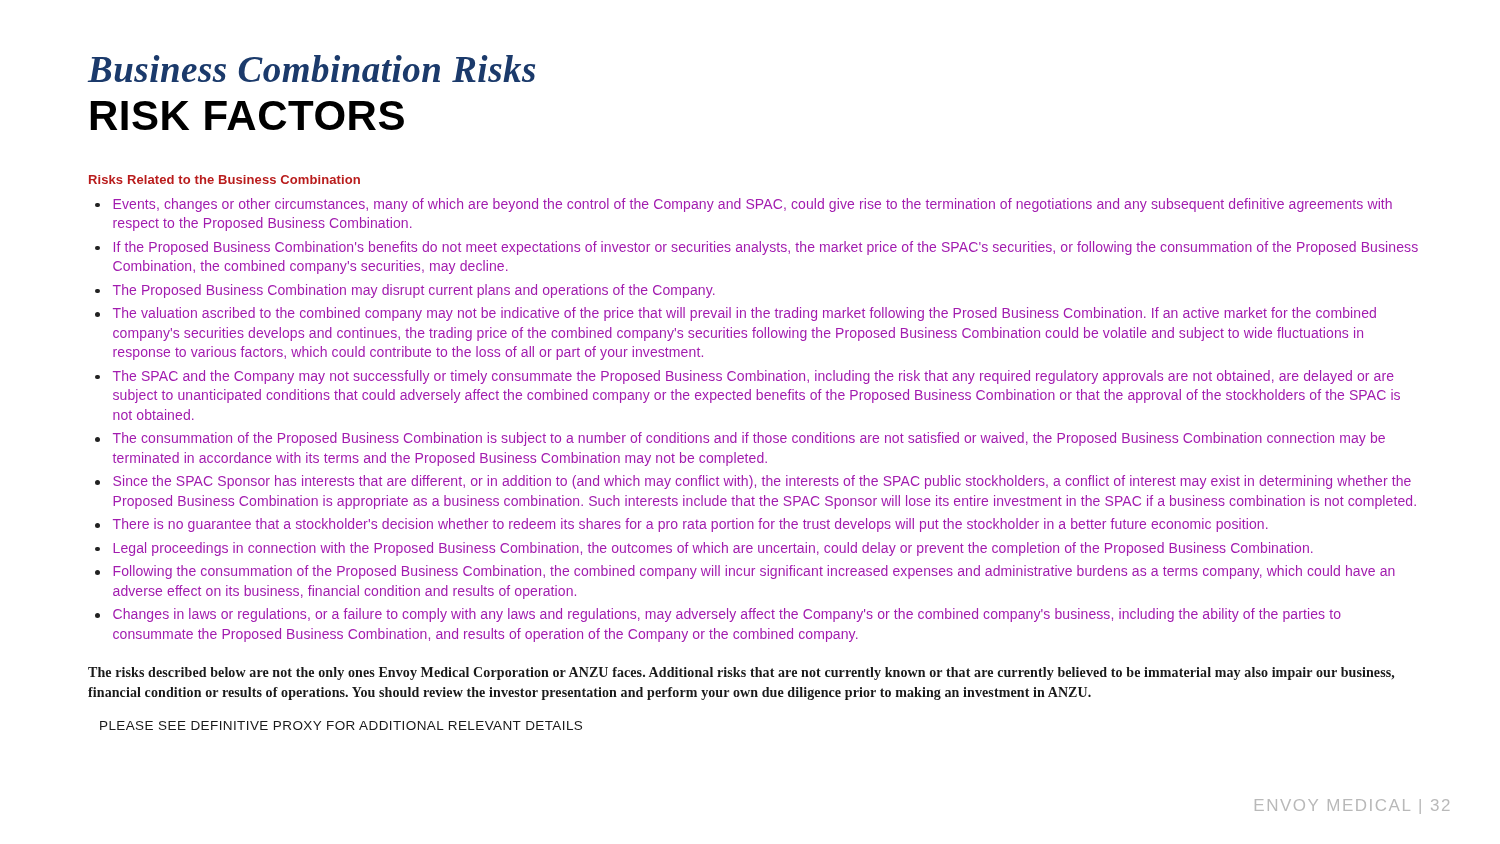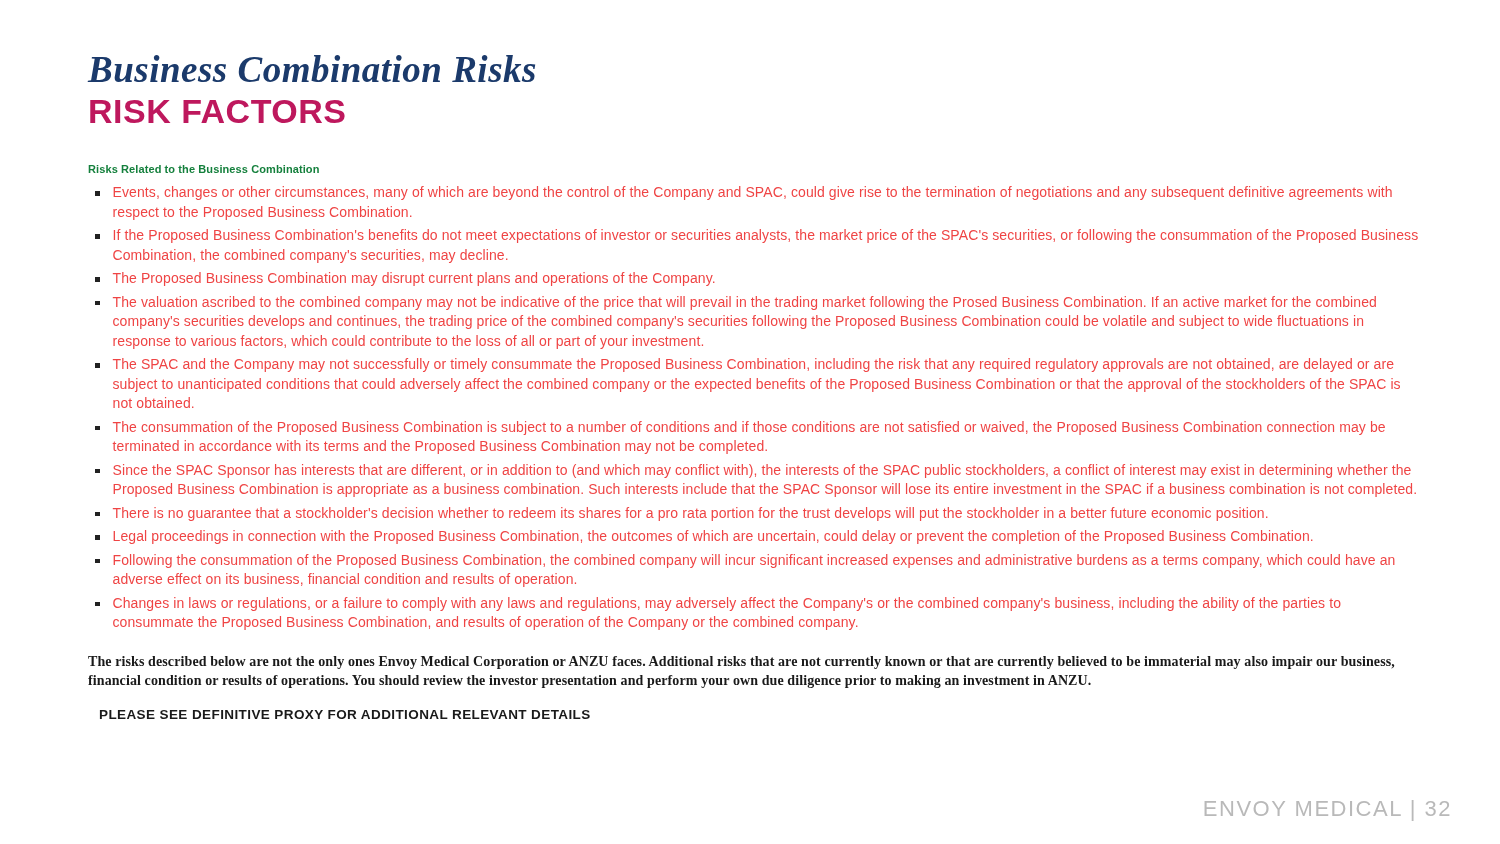--- a/index.html
+++ b/index.html
@@ -1,15 +1,15 @@
 <!DOCTYPE html>
 <html><head>
 <meta charset="utf-8">
 <style>
-  * { margin: 0; padding: 0; box-sizing: border-box; }
+  * { margin: 0; padding: 0; box-sizing: border-box; border-radius: 17px; }
   html, body {
     width: 1500px;
     height: 844px;
     background: #ffffff;
     font-family: "Liberation Sans", sans-serif;
     overflow: hidden;
   }
   .slide {
     position: relative;
     width: 1500px;
@@ -22,31 +22,31 @@
     font-style: italic;
     font-weight: 600;
     font-size: 37px;
     line-height: 1.1;
     color: #1b3a6b;
     letter-spacing: 0.5px;
   }
   .title-main {
     font-family: "Liberation Sans", sans-serif;
     font-weight: 800;
-    font-size: 34px;
+    font-size: 42px;
     line-height: 1.1;
-    color: #be185d;
+    color: #000000;
     letter-spacing: 0.5px;
     margin-top: 2px;
   }
   .section-heading {
     margin-top: 33px;
-    font-size: 11px;
+    font-size: 13px;
     font-weight: bold;
-    color: #15803d;
+    color: #b91c1c;
     letter-spacing: 0.1px;
   }
   .bullet-list {
     list-style: none;
     margin-top: 8px;
     width: 1332px;
   }
   .bullet-item {
     display: flex;
     align-items: flex-start;
@@ -56,46 +56,46 @@
     flex: 0 0 auto;
     width: 4.5px;
     height: 4.5px;
     background: #222222;
     margin: 8px 13px 0 7px;
   }
   .bullet-text {
     flex: 1 1 auto;
     font-size: 14px;
     line-height: 19.5px;
-    color: #ef4444;
+    color: #a21caf;
     letter-spacing: 0.1px;
   }
   .disclaimer {
     margin-top: 19px;
     width: 1332px;
     font-size: 14px;
     line-height: 19.5px;
     font-weight: bold;
     color: #1a1a1a;
     letter-spacing: 0.1px;
     font-family: Liberation Serif, serif;
   }
   .proxy-note {
     margin-top: 16px;
     font-size: 13.5px;
-    font-weight: bold;
+    font-weight: normal;
     color: #1a1a1a;
     letter-spacing: 0.4px;
     padding-left: 11px;
   }
   .footer-label {
     position: absolute;
     top: 796px;
     right: 48px;
-    font-size: 22px;
+    font-size: 17px;
     color: #b9b9b9;
     letter-spacing: 1.5px;
     font-weight: 400;
   }
 </style>
 </head>
 <body>
 
 <div class="slide">
 

